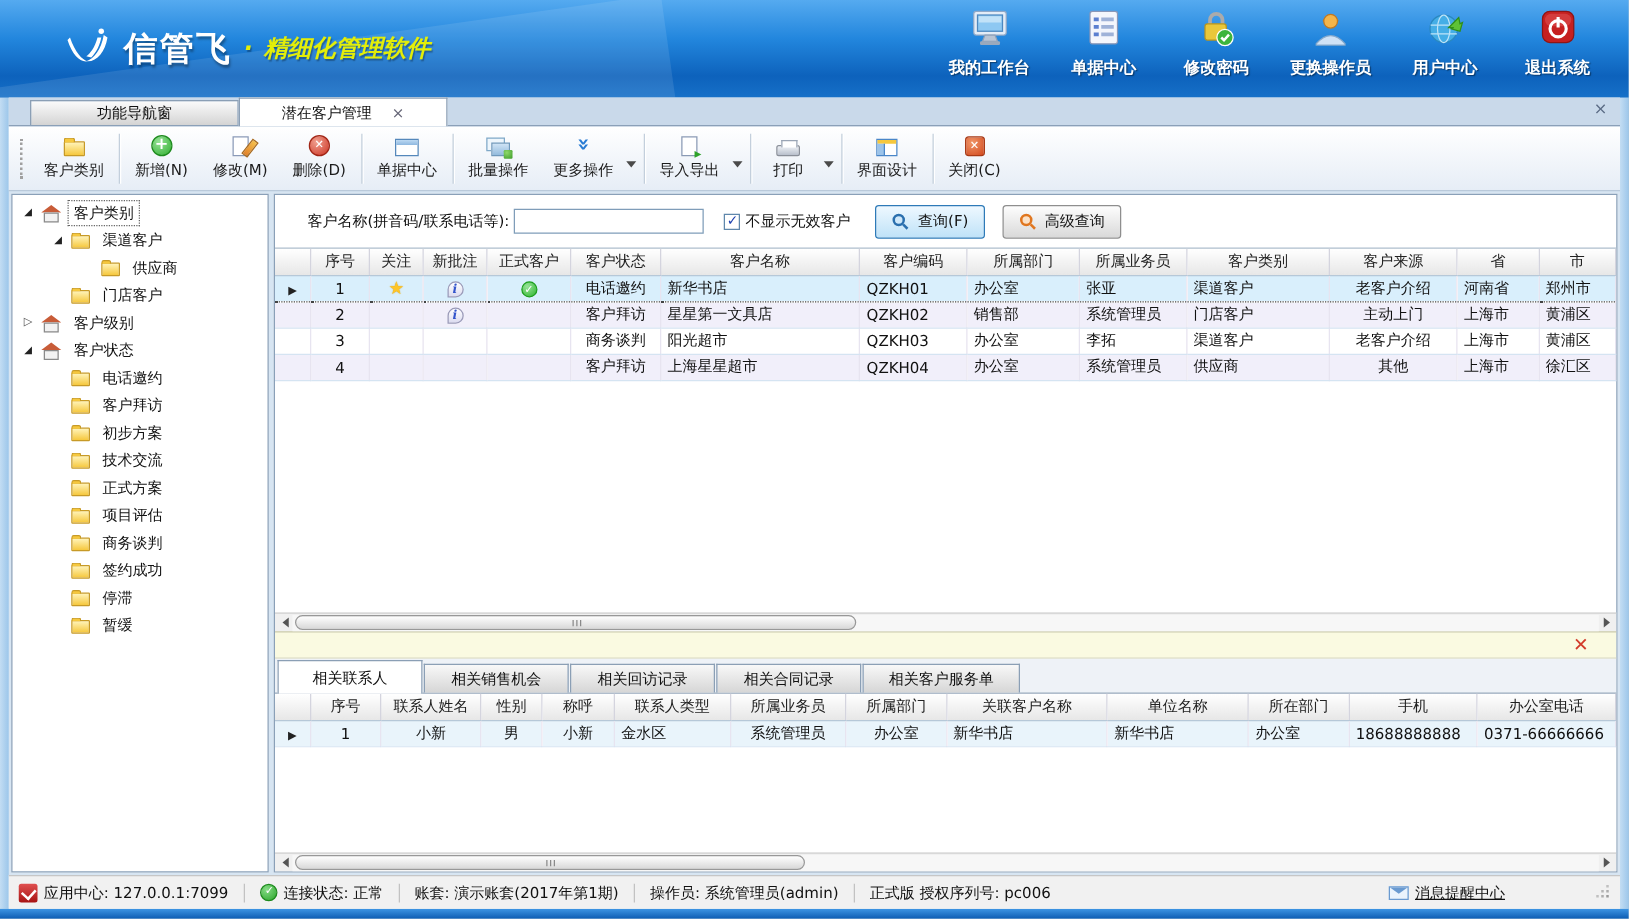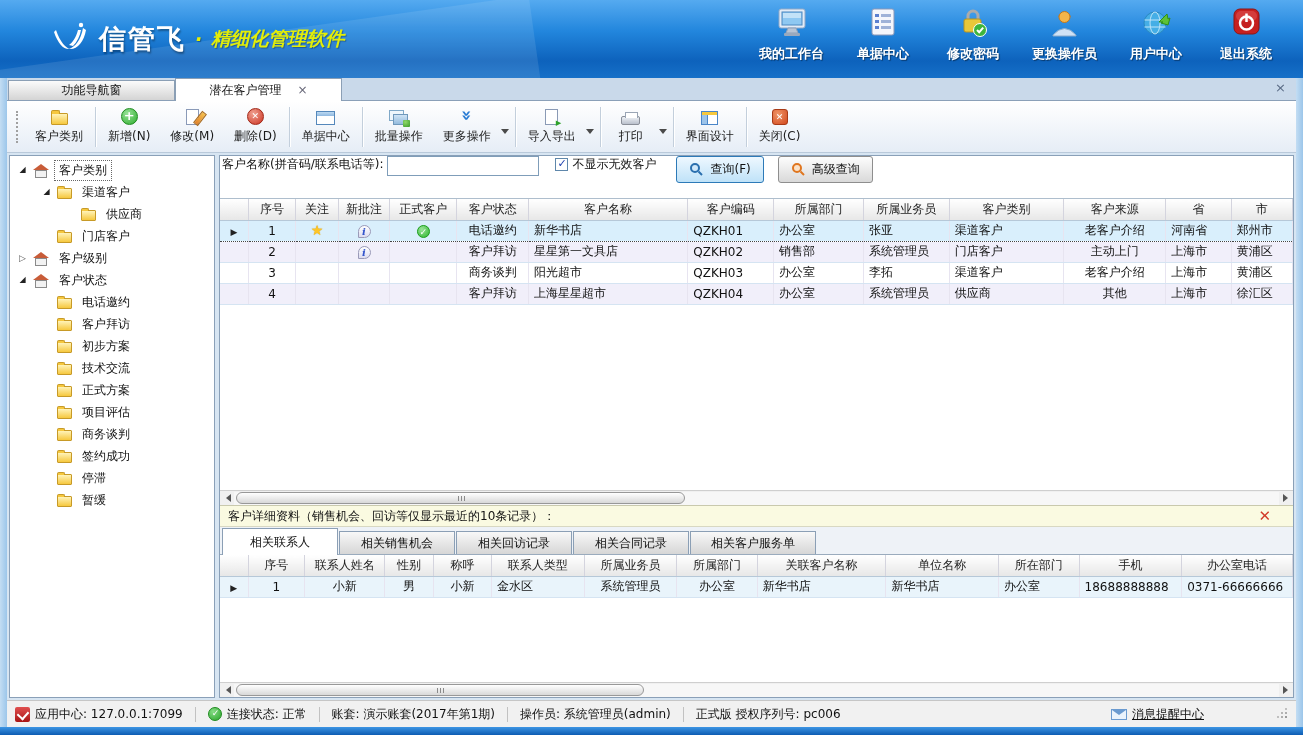--- a/index.html
+++ b/index.html
@@ -16,21 +16,21 @@
   .nav-item{display:flex;flex-direction:column;align-items:center;gap:4px;color:#fff;cursor:pointer;min-width:62px}
   .nav-item .nlabel{font-size:13px;font-weight:bold;text-shadow:1px 1px 1px rgba(0,0,0,.45);white-space:nowrap}
 
   
   .mid{display:flex;height:649px}
   .sideborder{width:7px;background:linear-gradient(90deg,#c3ddf3,#9cc6ea);flex:none}
   .inner{flex:1;display:flex;flex-direction:column;background:#d7e5f2;min-width:0}
   .bottomstrip{height:8px;background:linear-gradient(#3d95e4,#0d5cb2)}
 
   
-  .tabstrip{height:23px;display:flex;align-items:flex-end;padding-left:1px;position:relative;background:#c9d9ea;border-bottom:1px solid #8ba0b8;flex:none}
+  .tabstrip{height:23px;display:flex;align-items:flex-end;padding-left:17px;position:relative;background:#c9d9ea;border-bottom:1px solid #8ba0b8;flex:none}
   .tab{width:167px;height:20px;display:flex;align-items:center;justify-content:center;gap:0;border:1px solid #8b9fb5;border-bottom:none;background:linear-gradient(#fbfbfb,#d4d4d4);cursor:pointer}
   .tab.active{background:#fff;height:23px;margin-bottom:-1px;z-index:2;gap:16px}
   .tab-close{color:#667;font-size:12px;line-height:1}
   .strip-close{position:absolute;right:10px;top:3px;color:#5a6b85;font-size:13px;line-height:1;cursor:pointer}
 
   
   .toolbar{height:52px;background:linear-gradient(#ffffff,#e6edf6);border-bottom:1px solid #b9c9da;display:flex;align-items:center;padding-left:3px;flex:none}
   .tb-grip{width:3px;height:32px;border-left:2px dotted #a0a0a0;margin:0 6px}
   .tb-group{display:flex;align-items:center}
   .tb-btn{display:flex;flex-direction:column;align-items:center;justify-content:flex-end;gap:3px;padding:3px 10px 5px;min-width:56px;height:46px;cursor:pointer}
@@ -75,21 +75,21 @@
   .ico-home::before{content:"";position:absolute;left:0;top:0;border-left:8px solid transparent;border-right:8px solid transparent;border-bottom:6px solid #c85c38}
   .ico-home::after{content:"";position:absolute;left:2px;top:6px;width:10px;height:6px;background:#f2f2f2;border:1px solid #8a8a8a}
   .ico-folder-s{width:15px;height:11px;background:linear-gradient(#fff3b8,#f6c83e);border:1px solid #c79a27;border-radius:1px;position:relative;flex:none;margin-top:2px}
   .ico-folder-s::before{content:"";position:absolute;top:-3px;left:-1px;width:6px;height:2px;background:#f6c83e;border:1px solid #c79a27;border-bottom:none;border-radius:2px 2px 0 0}
   .tree-label{padding:1px 4px;border:1px solid transparent}
   .tree-label.selected{border:1px dotted #666}
   .panel-gap{width:4px;flex:none}
   .right-panel{flex:1;background:#fff;border:1px solid #8aa0b8;display:flex;flex-direction:column;min-width:0}
 
   
-  .search-row{height:42px;display:flex;align-items:flex-start;padding-left:2px;flex:none}
+  .search-row{height:42px;display:flex;align-items:center;padding-left:26px;flex:none}
   .search-input{width:152px;height:20px;border:1px solid #7f9db9;margin-left:4px}
   .chk-wrap{display:flex;align-items:center;gap:4px;margin-left:16px;cursor:pointer}
   .chk{width:13px;height:13px;border:1px solid #5f87ab;background:#fff;position:relative;flex:none}
   .chk::after{content:"✓";color:#1d3fae;font-size:11px;font-weight:bold;position:absolute;left:1px;top:-2px}
   .btnq{height:27px;display:flex;align-items:center;gap:6px;padding:0 12px;border-radius:3px;cursor:pointer}
   .btn-query{margin-left:20px;border:1px solid #2d7ab8;background:linear-gradient(#eef8ff,#bfe2f8)}
   .btn-adv{margin-left:14px;border:1px solid #8e8e8e;background:linear-gradient(#fdfdfd,#d9d9d9)}
 
   
   .grid-area{flex:1;display:flex;flex-direction:column;min-height:0;border-top:1px solid #aebecd}
@@ -536,21 +536,20 @@
               <span class="hs-arrow left"></span>
               <div class="hs-track">
                 <div class="hs-thumb w43"></div>
               </div>
               <span class="hs-arrow right"></span>
             </div>
           </div>
 
           <div class="detail" style="height:192px">
             <div class="detail-bar">
-              <span>客户详细资料（销售机会、回访等仅显示最近的10条记录）：</span>
               <span class="detail-close">✕</span>
             </div>
             <div class="dtabs">
               <div class="dtab active">
                   <span>相关联系人</span>
                 </div>
               <div class="dtab">
                   <span>相关销售机会</span>
                 </div>
               <div class="dtab">

